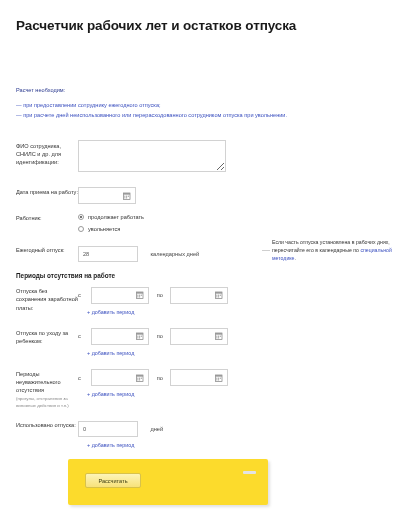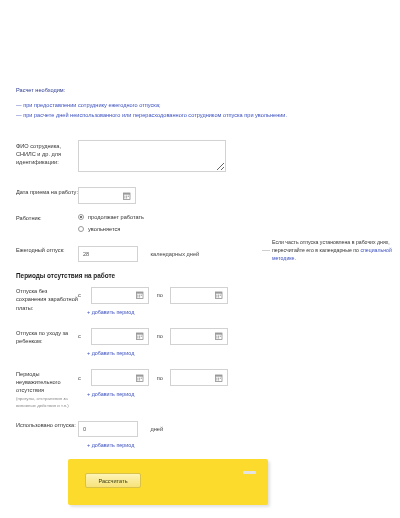--- a/index.html
+++ b/index.html
@@ -263,20 +263,21 @@
   }
   .mt8 { margin-top: 8px; }
   .mt10 { margin-top: 10px; }
   .mt12 { margin-top: 12px; }
 </style>
 </head>
 <body>
 
 <div class="page">
 
+  <h1 class="title">Расчетчик рабочих лет и остатков отпуска</h1>
 
   <div class="intro">
     <div class="intro-lead">Расчет необходим:</div>
     <div class="intro-item">— при предоставлении сотруднику ежегодного отпуска;</div>
     <div class="intro-item">— при расчете дней неиспользованного или перерасходованного сотрудником отпуска при увольнении.</div>
   </div>
 
   <div class="note-dash"></div>
   <div class="note">
     <span>Если часть отпуска установлена в рабочих днях, пересчитайте его в календарные по </span><a href="#">специальной методике</a><span>.</span>

